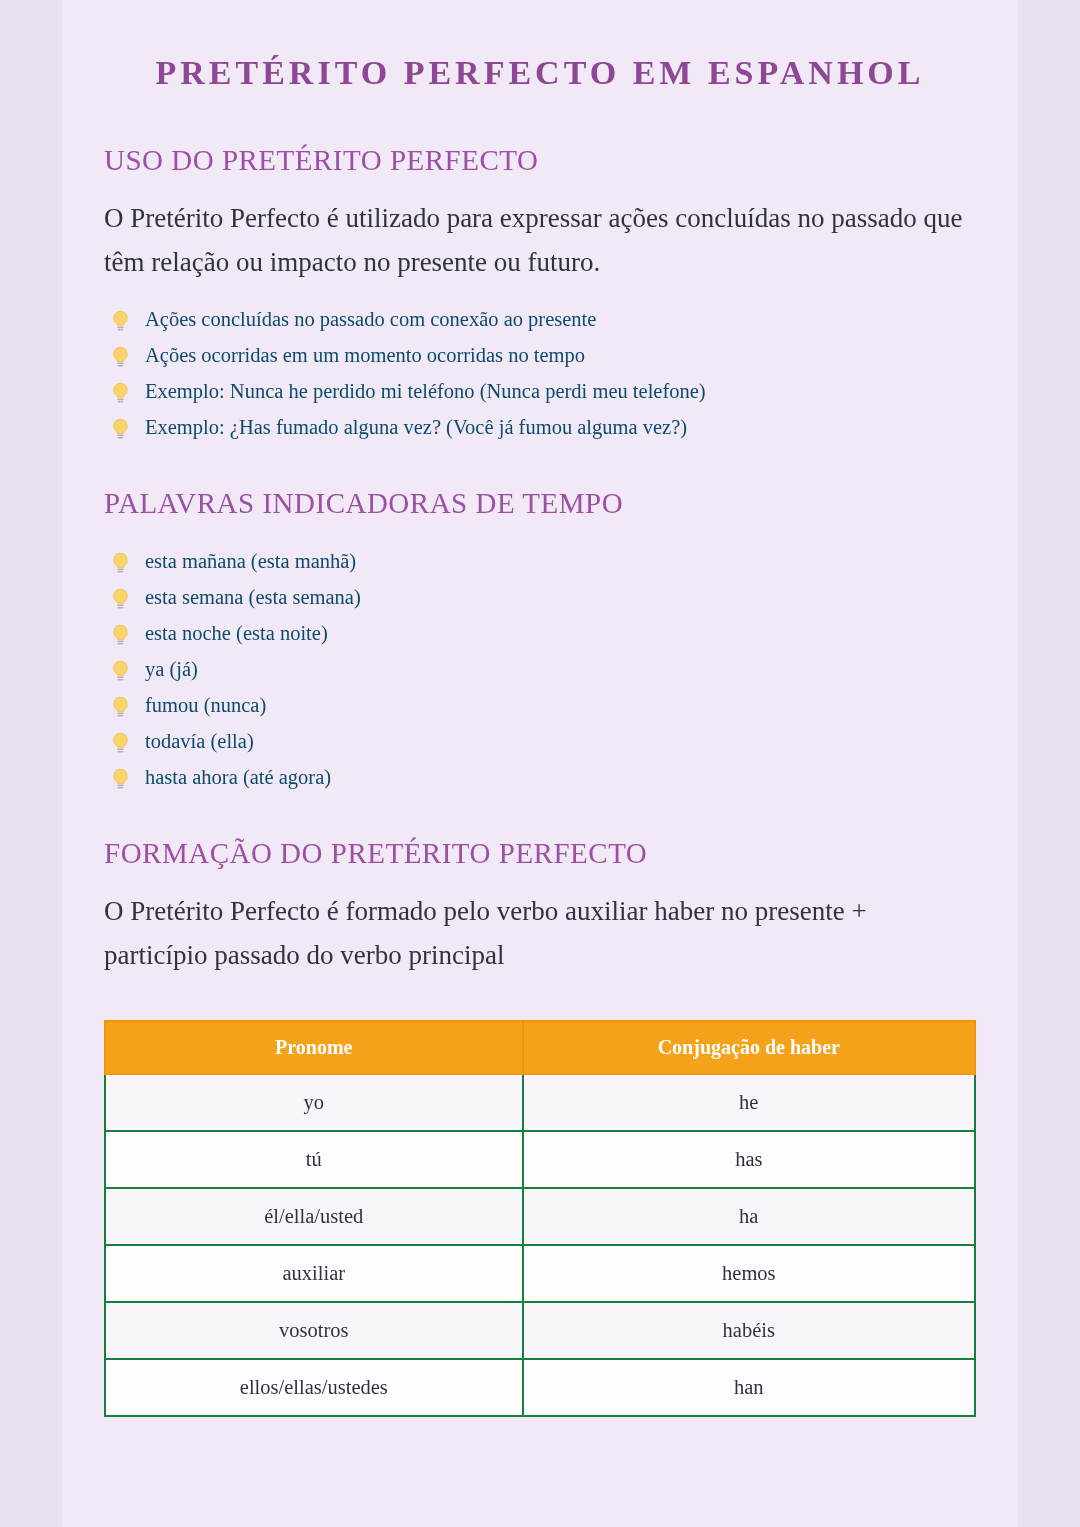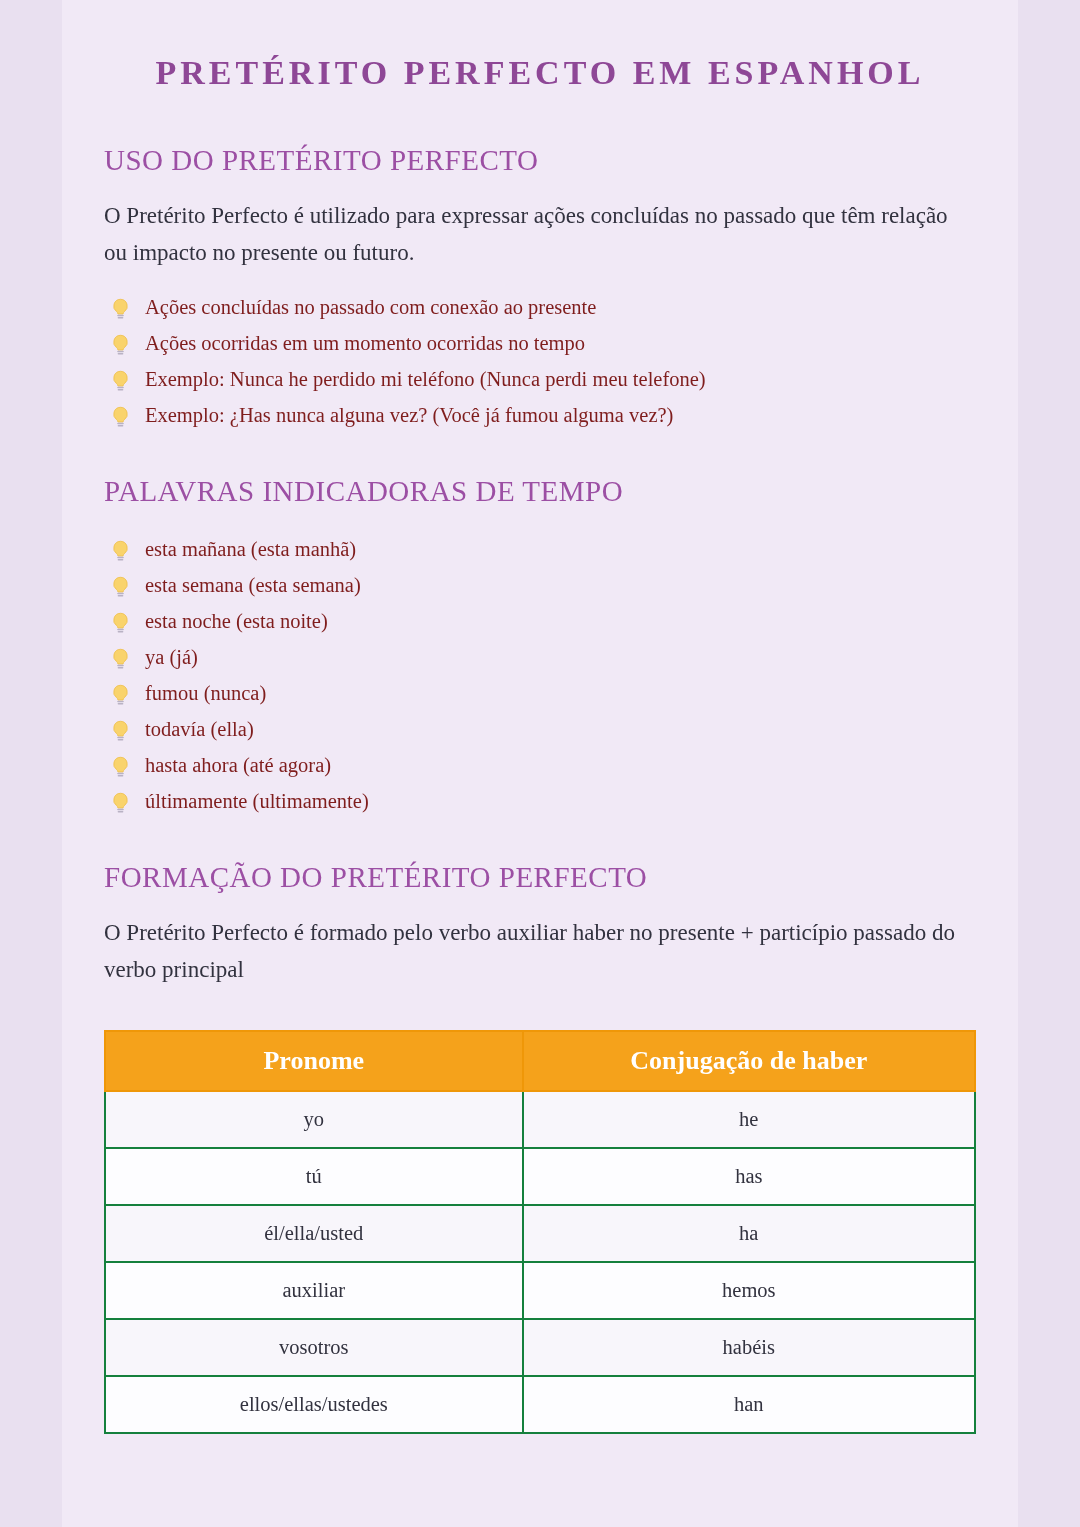--- a/index.html
+++ b/index.html
@@ -27,21 +27,21 @@
     color: #9c4fa4;
     font-size: 29px;
     font-weight: normal;
     margin-top: 46px;
     margin-bottom: 20px;
     letter-spacing: 0.5px;
   }
 
   .section-paragraph {
     color: #32323f;
-    font-size: 23px;
+    font-size: 27px;
     line-height: 1.62;
     margin-bottom: 18px;
     max-width: 996px;
   }
 
   ul.bullet-list {
     list-style: none;
     margin: 24px 0 10px 0;
   }
 
@@ -56,37 +56,37 @@
 
   .bulb {
     flex: 0 0 auto;
     width: 17px;
     height: 23px;
     margin-right: 16px;
     margin-top: 2px;
   }
 
   .bullet-text {
-    color: #7f1d1d;
+    color: #0c4a6e;
     font-size: 20.5px;
     line-height: 1.16;
   }
 
   table.conj-table {
     width: 100%;
     border-collapse: collapse;
     margin-top: 42px;
     background: #fdfcfe;
   }
 
   table.conj-table th {
     background: #f5a21b;
     color: #ffffff;
     font-weight: bold;
-    font-size: 26px;
+    font-size: 20px;
     padding: 14px 10px;
     border: 2px solid #ef9708;
     text-align: center;
   }
 
   table.conj-table td {
     color: #32323f;
     font-size: 20.5px;
     padding: 16px 10px;
     border: 2px solid #15803d;
@@ -129,21 +129,21 @@
             <path d="M10 1a8 8 0 0 0-4.6 14.5c.9.7 1.6 1.7 1.6 2.8h6c0-1.1.7-2.1 1.6-2.8A8 8 0 0 0 10 1z" fill="#f9d36c" stroke="#eebf4e" stroke-width="1"></path>
             <path d="M7 20h6M7.5 22.8h5" stroke="#b9b2c4" stroke-width="1.8" stroke-linecap="round"></path>
           </svg>
         <span class="bullet-text">Exemplo: Nunca he perdido mi teléfono (Nunca perdi meu telefone)</span>
       </li>
       <li class="bullet">
         <svg class="bulb" viewBox="0 0 20 26">
             <path d="M10 1a8 8 0 0 0-4.6 14.5c.9.7 1.6 1.7 1.6 2.8h6c0-1.1.7-2.1 1.6-2.8A8 8 0 0 0 10 1z" fill="#f9d36c" stroke="#eebf4e" stroke-width="1"></path>
             <path d="M7 20h6M7.5 22.8h5" stroke="#b9b2c4" stroke-width="1.8" stroke-linecap="round"></path>
           </svg>
-        <span class="bullet-text">Exemplo: ¿Has nunca alguna vez? (Você já fumou alguma vez?)</span>
+        <span class="bullet-text">Exemplo: ¿Has fumado alguna vez? (Você já fumou alguma vez?)</span>
       </li>
     </ul>
   </section>
 
   <section>
     <h2 class="section-heading">PALAVRAS INDICADORAS DE TEMPO</h2>
     <ul class="bullet-list tight">
       <li class="bullet">
         <svg class="bulb" viewBox="0 0 20 26">
             <path d="M10 1a8 8 0 0 0-4.6 14.5c.9.7 1.6 1.7 1.6 2.8h6c0-1.1.7-2.1 1.6-2.8A8 8 0 0 0 10 1z" fill="#f9d36c" stroke="#eebf4e" stroke-width="1"></path>
@@ -185,27 +185,20 @@
             <path d="M7 20h6M7.5 22.8h5" stroke="#b9b2c4" stroke-width="1.8" stroke-linecap="round"></path>
           </svg>
         <span class="bullet-text">todavía (ella)</span>
       </li>
       <li class="bullet">
         <svg class="bulb" viewBox="0 0 20 26">
             <path d="M10 1a8 8 0 0 0-4.6 14.5c.9.7 1.6 1.7 1.6 2.8h6c0-1.1.7-2.1 1.6-2.8A8 8 0 0 0 10 1z" fill="#f9d36c" stroke="#eebf4e" stroke-width="1"></path>
             <path d="M7 20h6M7.5 22.8h5" stroke="#b9b2c4" stroke-width="1.8" stroke-linecap="round"></path>
           </svg>
         <span class="bullet-text">hasta ahora (até agora)</span>
-      </li>
-      <li class="bullet">
-        <svg class="bulb" viewBox="0 0 20 26">
-            <path d="M10 1a8 8 0 0 0-4.6 14.5c.9.7 1.6 1.7 1.6 2.8h6c0-1.1.7-2.1 1.6-2.8A8 8 0 0 0 10 1z" fill="#f9d36c" stroke="#eebf4e" stroke-width="1"></path>
-            <path d="M7 20h6M7.5 22.8h5" stroke="#b9b2c4" stroke-width="1.8" stroke-linecap="round"></path>
-          </svg>
-        <span class="bullet-text">últimamente (ultimamente)</span>
       </li>
     </ul>
   </section>
 
   <section>
     <h2 class="section-heading">FORMAÇÃO DO PRETÉRITO PERFECTO</h2>
     <p class="section-paragraph">O Pretérito Perfecto é formado pelo verbo auxiliar haber no presente + particípio passado do verbo principal</p>
 
     <table class="conj-table">
       <colgroup>

